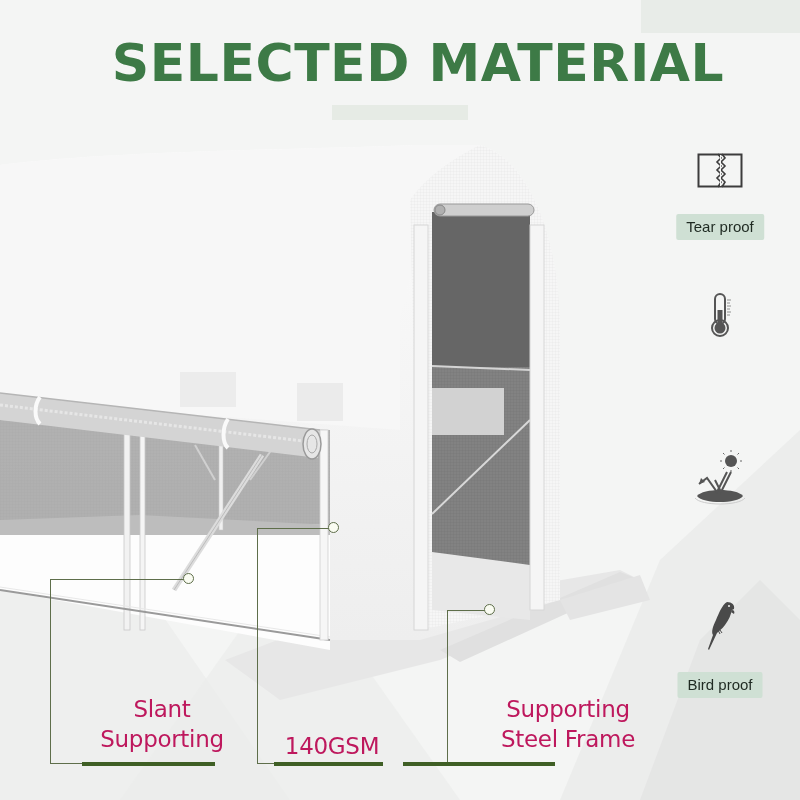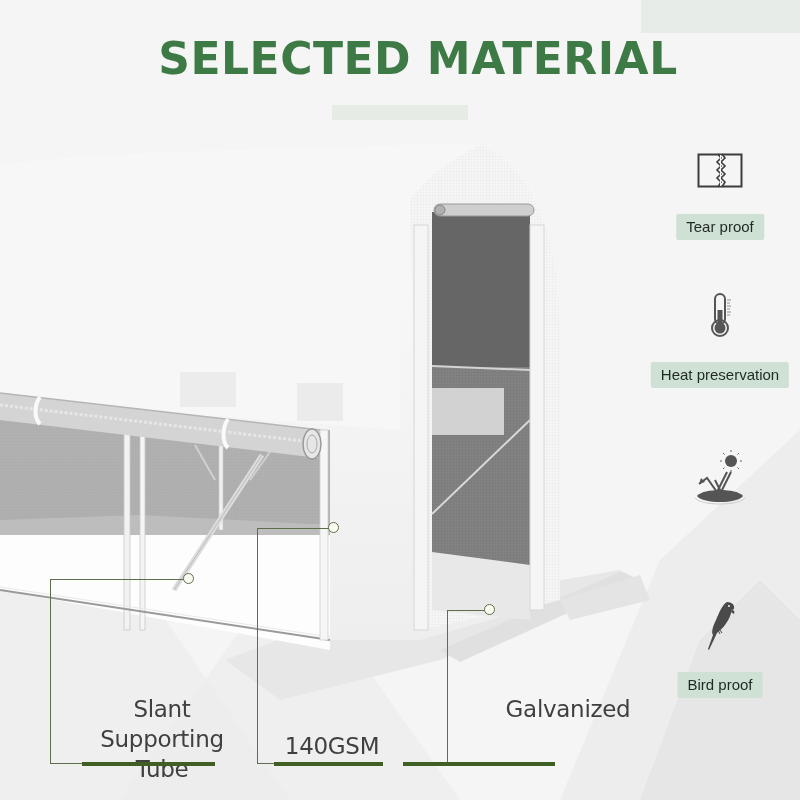--- a/index.html
+++ b/index.html
@@ -4,37 +4,37 @@
 <style>
   * { margin: 0; padding: 0; box-sizing: border-box; }
   html, body { width: 800px; height: 800px; overflow: hidden; background: #f4f5f4; }
   body { position: relative; font-family: "Liberation Sans", sans-serif; }
 
   .bg-shape { position: absolute; pointer-events: none; }
   .corner-band { position: absolute; left: 641px; top: 0; width: 159px; height: 33px; background: #e8ece8; }
 
   .title {
     position: absolute; left: 0; width: 800px; top: 33px; text-align: center;
-    font-family: "DejaVu Sans", sans-serif; font-weight: bold; font-size: 44px;
+    font-family: "DejaVu Sans", sans-serif; font-weight: bold; font-size: 52px;
     letter-spacing: 0.5px; color: #3d7a46; padding-left: 36px;
   }
   .title-bar { position: absolute; left: 332px; top: 105px; width: 136px; height: 15px; background: #e6ebe5; }
 
   .scene { position: absolute; left: 0; top: 0; width: 800px; height: 800px; }
 
   .feature { position: absolute; left: 640px; width: 160px; height: 120px; text-align: center; }
   .feature .icon { position: absolute; left: 50%; transform: translateX(-50%); }
   .feature .label {
     position: absolute; left: 50%; transform: translateX(-50%);
     background: #cfe0d4; color: #1f2a22; font-size: 15px; white-space: nowrap;
     padding: 4px 10px 5px; border-radius: 2px;
   }
 
   .callout-label {
-    position: absolute; text-align: center; color: #404040;
+    position: absolute; text-align: center; color: #be185d;
     font-family: "DejaVu Sans", sans-serif; font-weight: normal; font-size: 23px;
     line-height: 30px; letter-spacing: -0.3px;
   }
   .underline { position: absolute; height: 4px; background: #3f5f25; }
   .leader { position: absolute; border-color: #5e6e4a; border-style: solid; border-width: 0; }
   .dot { position: absolute; width: 11px; height: 11px; border-radius: 50%; background: #fafcf2; border: 1.5px solid #5e6e4a; }
 </style>
 </head>
 <body>
 
@@ -119,31 +119,31 @@
 <div class="dot" style="left:183px; top:573px;"></div>
 
 <div class="leader" style="left:257px; top:528px; width:77px; height:236px; border-left-width:1.5px; border-top-width:1.5px; border-bottom-width:1.5px;"></div>
 <div class="dot" style="left:328px; top:522px;"></div>
 
 <div class="leader" style="left:447px; top:610px; width:43px; height:154px; border-left-width:1.5px; border-top-width:1.5px; border-bottom-width:1.5px;"></div>
 <div class="dot" style="left:484px; top:604px;"></div>
 
 <div class="callout-label" style="left:72px; top:694px; width:180px;">
   <div>Slant Supporting</div>
-  <div>Tube</div>
 </div>
 <div class="underline" style="left:82px; top:762px; width:133px;"></div>
 
 <div class="callout-label" style="left:272px; top:731px; width:120px;">
   <div>140GSM</div>
 </div>
 <div class="underline" style="left:274px; top:762px; width:109px;"></div>
 
 <div class="callout-label" style="left:488px; top:694px; width:160px;">
-  <div>Galvanized</div>
+  <div>Supporting</div>
+  <div>Steel Frame</div>
 </div>
 <div class="underline" style="left:403px; top:762px; width:152px;"></div>
 
 <div class="feature" style="top:150px;">
   <span class="icon" style="top:3px;">
     <svg width="46" height="36" viewBox="0 0 46 36">
       <rect x="1.5" y="1.5" width="43" height="32" fill="none" stroke="#3c3c3c" stroke-width="2"></rect>
       <path d="M21,1 L24,5 L20,9 L24,13 L20,17 L24,21 L20,25 L24,29 L21,34" fill="none" stroke="#3c3c3c" stroke-width="1.6"></path>
       <path d="M25,1 L28,5 L24,9 L28,13 L24,17 L28,21 L24,25 L28,29 L25,34" fill="none" stroke="#3c3c3c" stroke-width="1.6"></path>
       <rect x="23" y="2" width="1" height="31" fill="#f4f5f4"></rect>
@@ -155,21 +155,20 @@
 <div class="feature" style="top:292px;">
   <span class="icon" style="top:0;">
     <svg width="30" height="46" viewBox="0 0 30 46">
       <rect x="10" y="2" width="10" height="30" rx="5" fill="none" stroke="#555" stroke-width="2"></rect>
       <circle cx="15" cy="36" r="8" fill="none" stroke="#555" stroke-width="2"></circle>
       <circle cx="15" cy="36" r="5.5" fill="#555"></circle>
       <rect x="12.5" y="18" width="5" height="16" fill="#555"></rect>
       <path d="M22,8 h4 M22,11 h3 M22,14 h4 M22,17 h3 M22,20 h4 M22,23 h3" stroke="#777" stroke-width="0.8"></path>
     </svg>
   </span>
-  <span class="label" style="top:70px;">Heat preservation</span>
 </div>
 
 <div class="feature" style="top:444px;">
   <span class="icon" style="top:4px;">
     <svg width="54" height="58" viewBox="0 0 54 58">
       <circle cx="38" cy="13" r="6" fill="#555"></circle>
       <g stroke="#666" stroke-width="1">
         <line x1="38" y1="2" x2="38" y2="4"></line>
           <line x1="38" y1="22" x2="38" y2="24"></line>
         <line x1="27" y1="13" x2="29" y2="13"></line>

